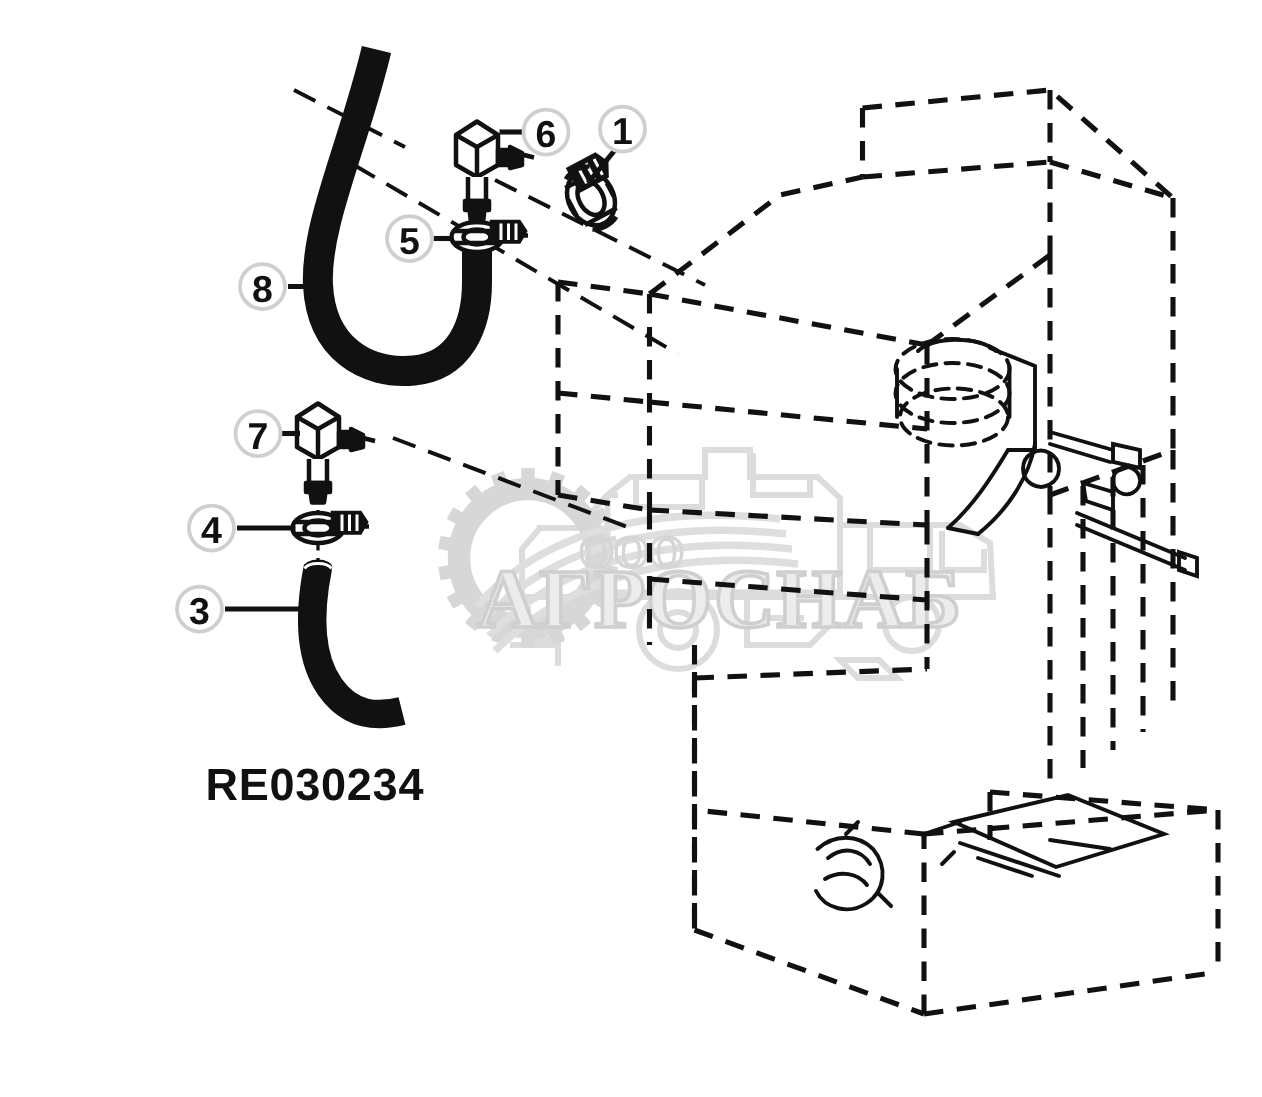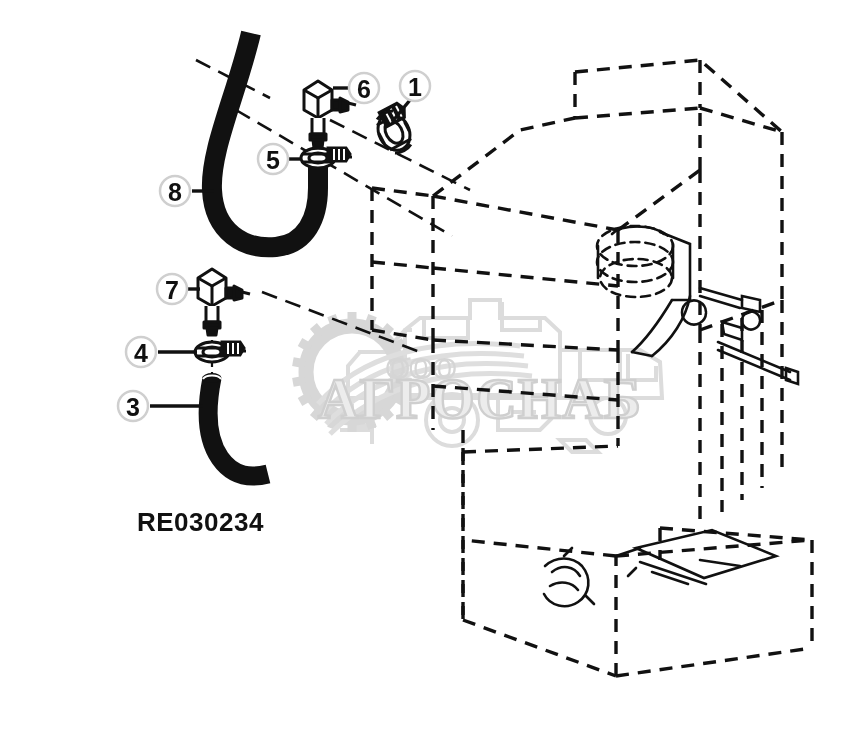--- a/index.html
+++ b/index.html
@@ -2,21 +2,21 @@
 <html><head>
 <meta charset="utf-8">
 <style>
   html,body{margin:0;padding:0;background:#ffffff;}
   body{width:841px;height:731px;overflow:hidden;
        font-family:"Liberation Sans", sans-serif;}
   #sheet{position:relative;width:841px;height:731px;background:#fff;}
   #sheet svg{position:absolute;top:0;left:0;}
   #partno{position:absolute;left:137px;top:507px;
           font-family:"Liberation Sans", sans-serif;
-          font-size:26px;font-weight:bold;letter-spacing:0.5px;
+          font-size:30px;font-weight:bold;letter-spacing:0.5px;
           color:#111;white-space:nowrap;}
 </style>
 </head>
 <body>
 
 <div id="sheet">
 
 <svg width="841" height="731" viewBox="0 0 841 731">
 
   <defs>

